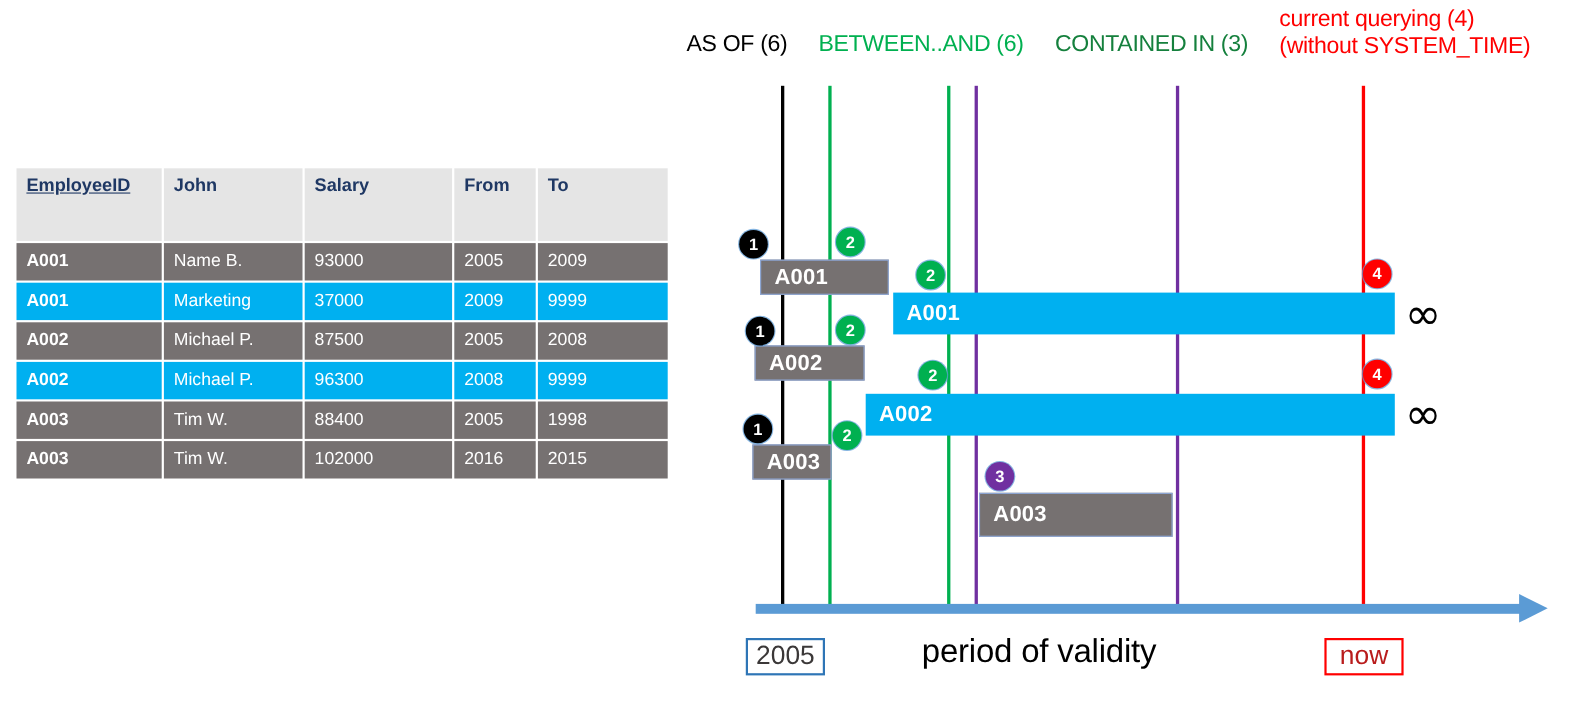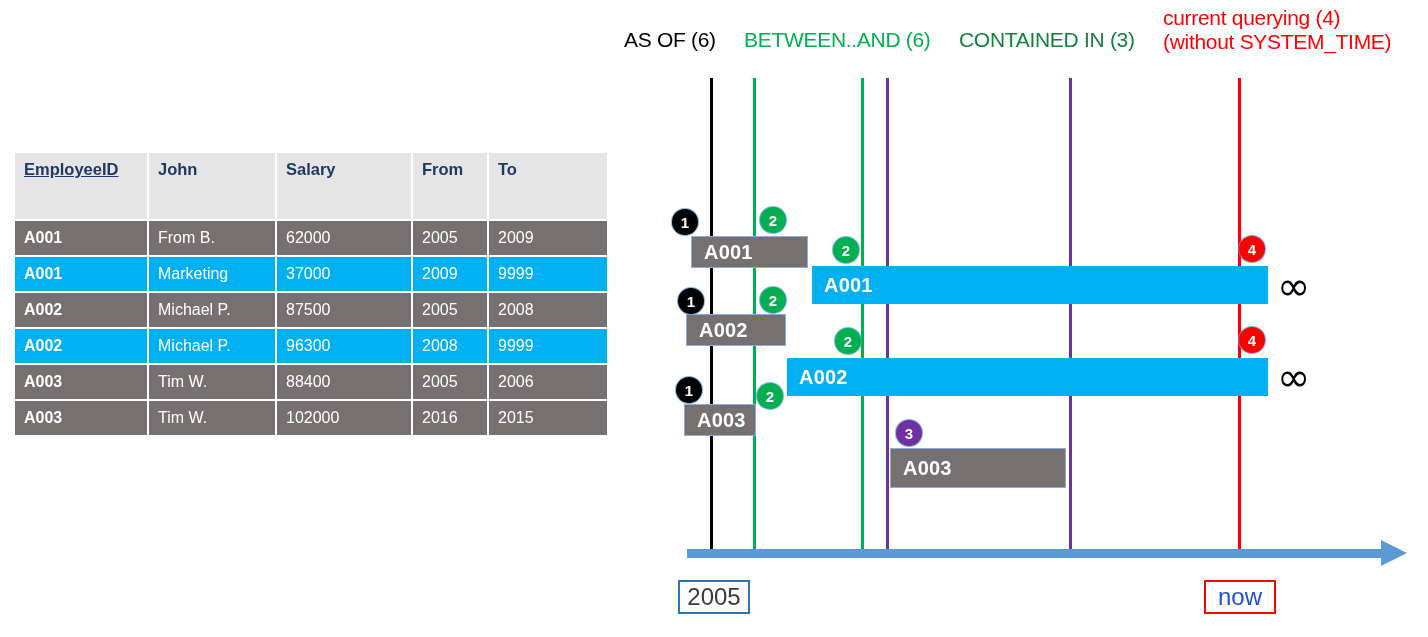--- a/index.html
+++ b/index.html
@@ -156,21 +156,21 @@
   #label-2005 {
     left: 678px; top: 580px;
     width: 72px; height: 34px;
     border: 2px solid #2e75b6;
     color: #3b3838;
   }
   #label-now {
     left: 1204px; top: 580px;
     width: 72px; height: 34px;
     border: 2px solid #ff0000;
-    color: #1d4ed8;
+    color: #b91c1c;
   }
   #label-period {
     position: absolute;
     left: 838px; top: 576px;
     font-size: 30px;
     color: #000000;
     letter-spacing: -0.2px;
   }
 </style>
 </head>
@@ -189,22 +189,22 @@
       <th class="underlined"><span>EmployeeID</span></th>
       <th><span>John</span></th>
       <th><span>Salary</span></th>
       <th><span>From</span></th>
       <th><span>To</span></th>
     </tr>
   </thead>
   <tbody id="table-body">
       <tr class="row-gray">
         <td class="id-cell">A001</td>
-        <td>From  B.</td>
-        <td>62000</td>
+        <td>Name  B.</td>
+        <td>93000</td>
         <td>2005</td>
         <td>2009</td>
       </tr>
       <tr class="row-cyan">
         <td class="id-cell">A001</td>
         <td>Marketing</td>
         <td>37000</td>
         <td>2009</td>
         <td>9999</td>
       </tr>
@@ -220,21 +220,21 @@
         <td>Michael P.</td>
         <td>96300</td>
         <td>2008</td>
         <td>9999</td>
       </tr>
       <tr class="row-gray">
         <td class="id-cell">A003</td>
         <td>Tim W.</td>
         <td>88400</td>
         <td>2005</td>
-        <td>2006</td>
+        <td>1998</td>
       </tr>
       <tr class="row-gray">
         <td class="id-cell">A003</td>
         <td>Tim W.</td>
         <td>102000</td>
         <td>2016</td>
         <td>2015</td>
       </tr>
     </tbody>
 </table>
@@ -280,14 +280,15 @@
     </div>
   <div id="infinity-layer">
       <div class="infinity" style="left: 1277px; top: 266px;">∞</div>
       <div class="infinity" style="left: 1277px; top: 357px;">∞</div>
     </div>
 
   <div id="axis-line"></div>
   <div id="axis-arrow"></div>
 
   <div class="axis-label-box" id="label-2005">2005</div>
+  <div id="label-period">period of validity</div>
   <div class="axis-label-box" id="label-now">now</div>
 </div>
 
 </body></html>

